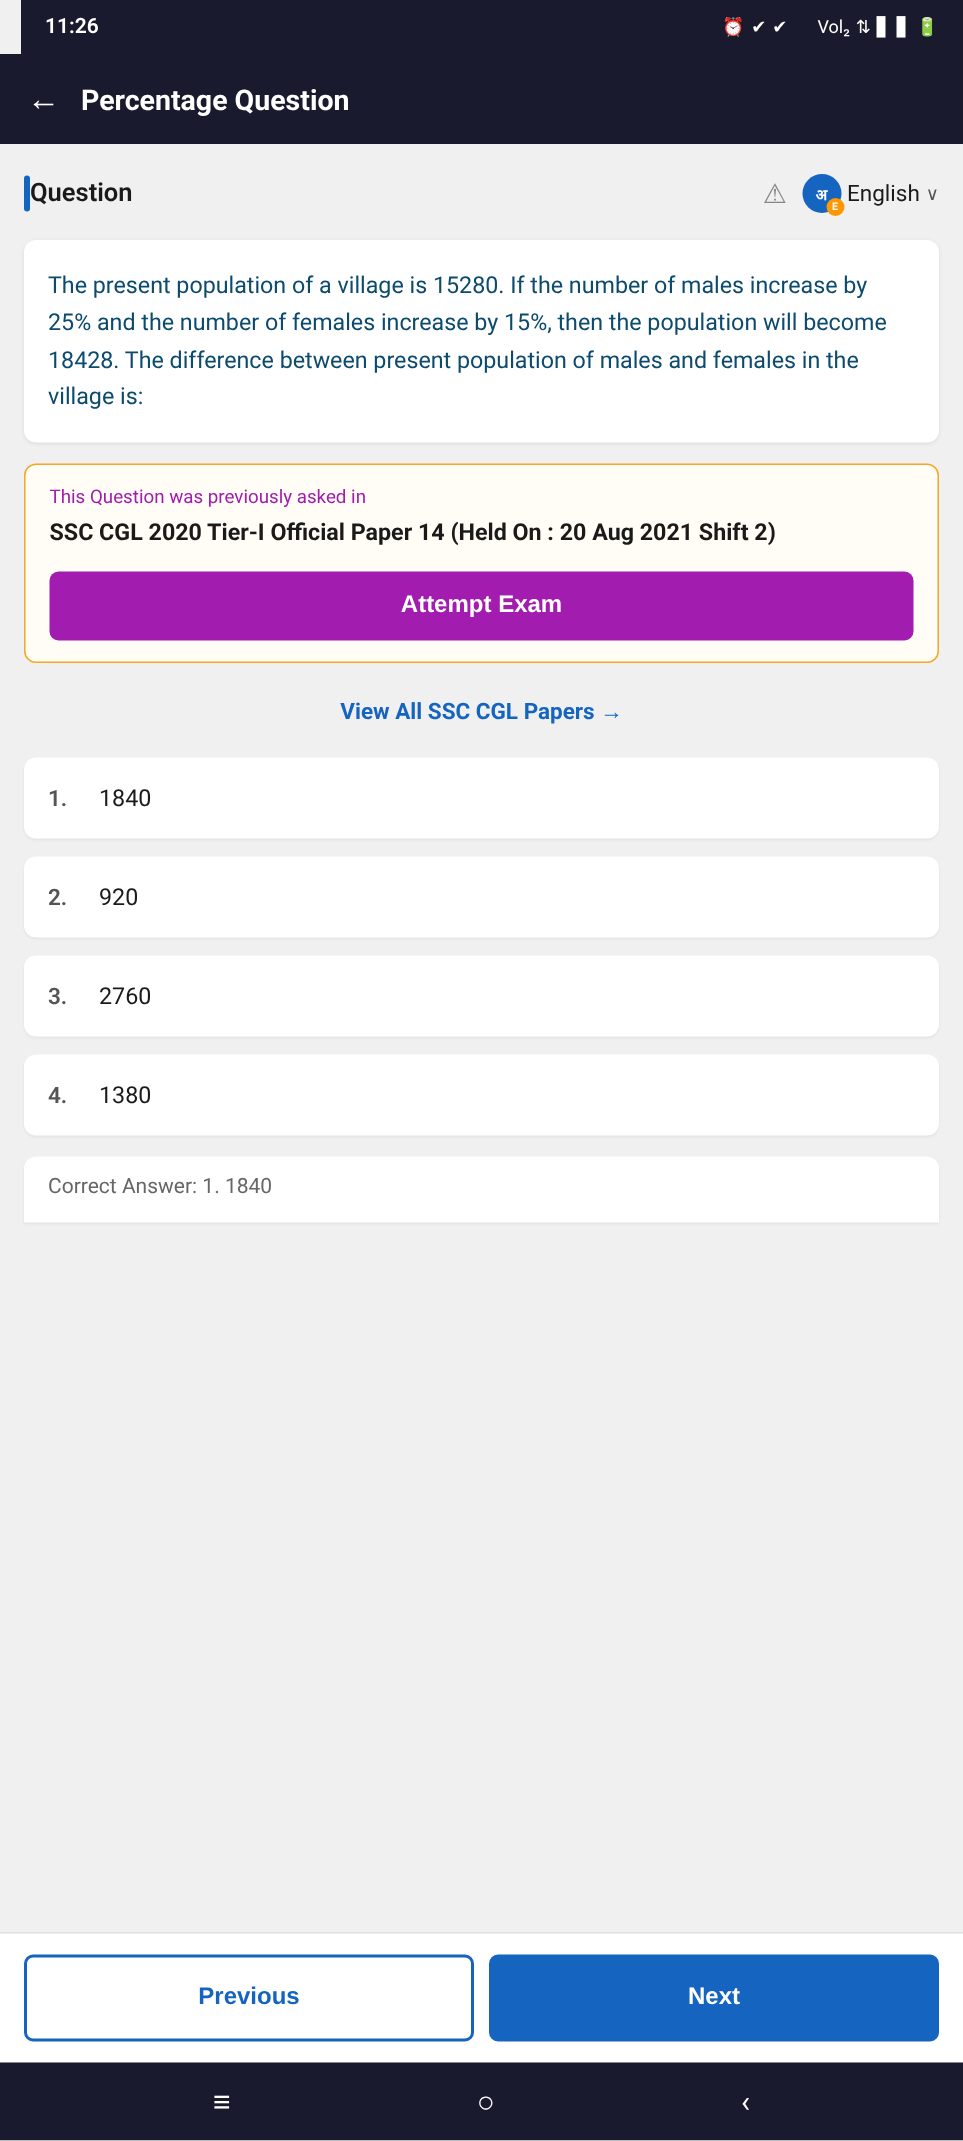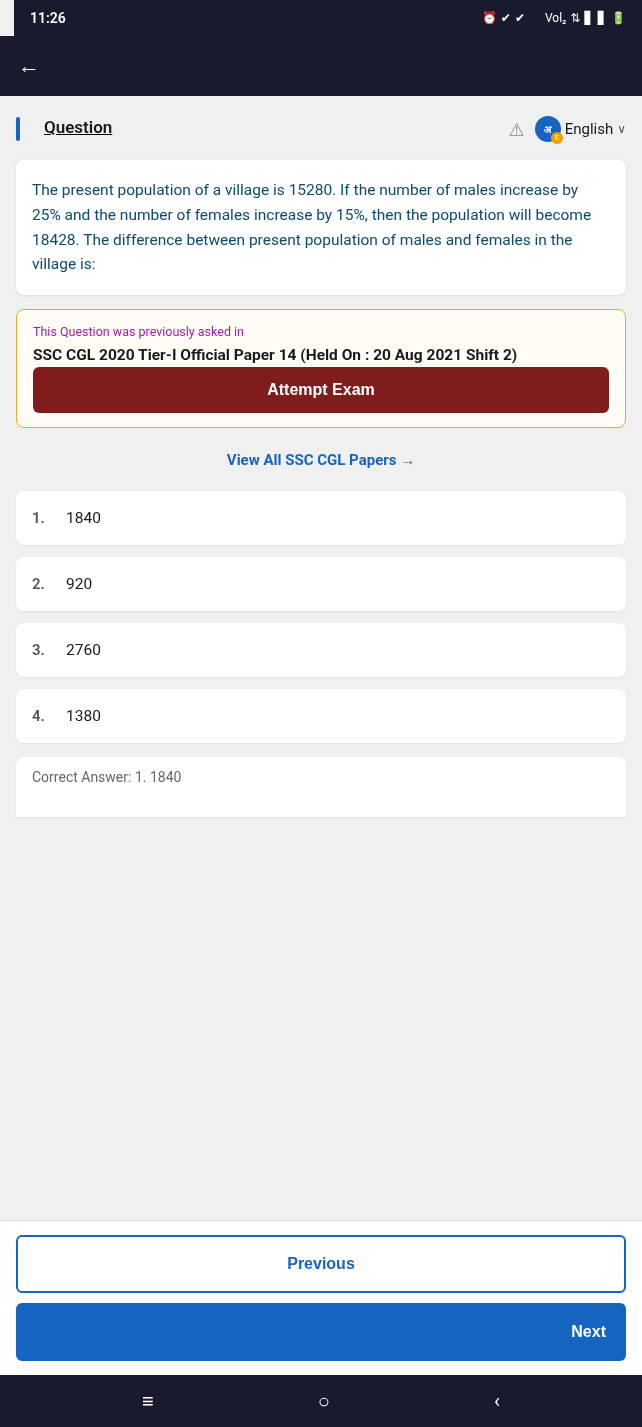--- a/index.html
+++ b/index.html
@@ -69,23 +69,22 @@
 
     
     .question-header {
       display: flex;
       align-items: center;
       justify-content: space-between;
       padding: 4px 0;
     }
     .question-label-wrap {
       display: flex;
-      align-items: flex-start;
-      gap: 24px;
-      text-decoration: underline;
+      align-items: center;
+      gap: 0;
     }
     .question-blue-bar {
       width: 4px;
       height: 24px;
       background: #1565C0;
       border-radius: 2px;
     }
     .question-label {
       font-size: 17px;
       font-weight: 600;
@@ -167,24 +166,25 @@
     .previously-asked-label {
       font-size: 12.5px;
       color: #a21caf;
       margin-bottom: 6px;
     }
     .previously-asked-title {
       font-size: 15.5px;
       font-weight: 700;
       color: #1a1a1a;
       line-height: 1.4;
+      margin-bottom: 14px;
     }
     .attempt-exam-btn {
       width: 100%;
-      background: #7f1d1d;
+      background: #a21caf;
       color: white;
       border: none;
       border-radius: 6px;
       padding: 14px;
       font-size: 16px;
       font-weight: 600;
       cursor: pointer;
       text-align: center;
     }
 
@@ -229,31 +229,30 @@
 
     
     .correct-answer-bar {
       background: white;
       padding: 12px 16px;
       border-radius: 8px 8px 0 0;
       font-size: 14px;
       color: #666;
       box-shadow: 0 1px 2px rgba(0,0,0,0.06);
       overflow: hidden;
-      height: 60px;
+      height: 44px;
     }
 
     
     .nav-buttons {
       display: flex;
       gap: 10px;
       padding: 14px 16px;
       background: white;
       border-top: 1px solid #e0e0e0;
-      flex-direction: column;
     }
     .btn-previous {
       flex: 1;
       background: white;
       color: #1565C0;
       border: 2px solid #1565C0;
       border-radius: 6px;
       padding: 18px;
       font-size: 16px;
       font-weight: 600;
@@ -263,21 +262,21 @@
     .btn-next {
       flex: 1;
       background: #1565C0;
       color: white;
       border: 2px solid #1565C0;
       border-radius: 6px;
       padding: 18px;
       font-size: 16px;
       font-weight: 600;
       cursor: pointer;
-      text-align: right;
+      text-align: center;
     }
 
     
     .bottom-nav {
       background: #1a1a2e;
       height: 52px;
       display: flex;
       align-items: center;
       justify-content: space-around;
       padding: 0 60px;
@@ -300,20 +299,21 @@
     <span style="margin-left:16px;">Vol₂</span>
     <span>⇅</span>
     <span>▋</span>
     <span>▋</span>
     <span>🔋</span>
   </div>
 </div>
 
 <div class="header">
   <span class="header-back">←</span>
+  <span class="header-title">Percentage Question</span>
 </div>
 
 <div class="main-content">
 
   <div class="question-header">
     <div class="question-label-wrap">
       <div class="question-blue-bar"></div>
       <span class="question-label">Question</span>
     </div>
     <div class="question-header-right">

